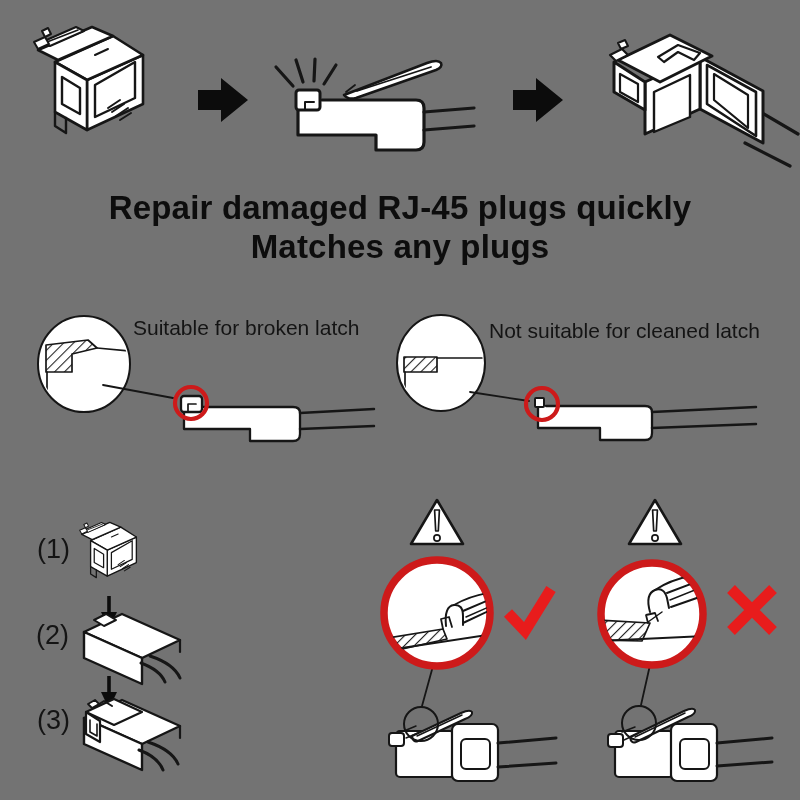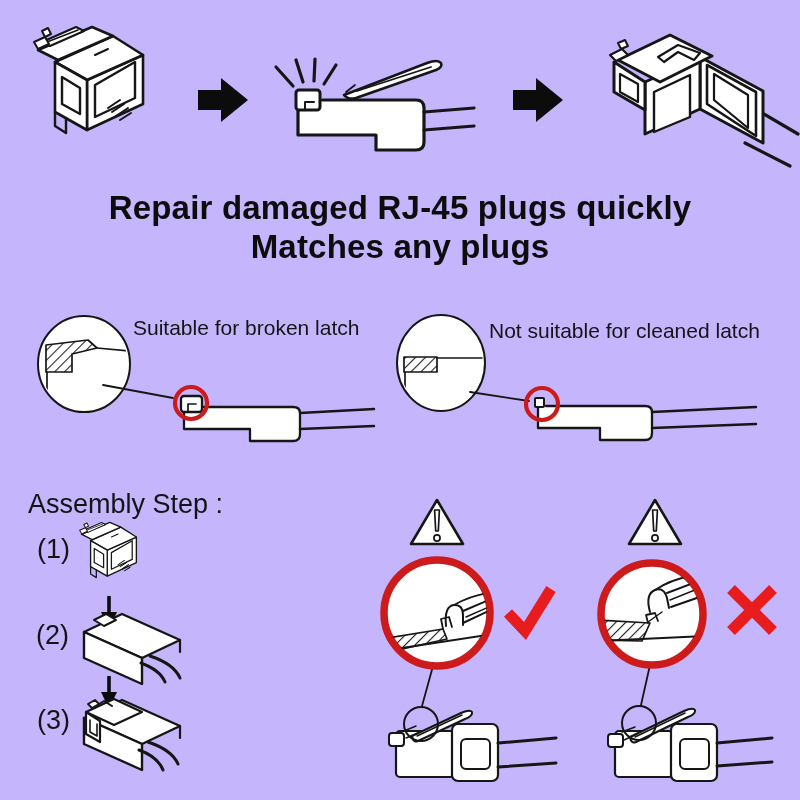--- a/index.html
+++ b/index.html
@@ -1,17 +1,17 @@
 <!DOCTYPE html>
 <html><head>
 <meta charset="utf-8">
 <style>
   html,body{margin:0;padding:0;background:#ffffff;}
   .canvas{
-    position:relative;width:800px;height:800px;background:#c4b5fd;overflow:hidden;
+    position:relative;width:800px;height:800px;background:#737373;overflow:hidden;
     font-family:"Liberation Sans", sans-serif;color:#111;
   }
   .art{position:absolute;left:0;top:0;width:800px;height:800px;}
   .txt{position:absolute;white-space:nowrap;}
   .headline{
     position:absolute;top:188px;left:0;width:800px;text-align:center;
     font-weight:bold;font-size:33px;line-height:39px;letter-spacing:.2px;color:#0d0d0d;
   }
   .lbl{font-size:21px;color:#141414;}
   .asm-title{font-size:27px;color:#141414;}
@@ -206,21 +206,20 @@
 
   <div class="headline">
     <div>Repair damaged RJ-45 plugs quickly</div>
     <div>Matches any plugs</div>
   </div>
 
   <div class="txt lbl" style="left:133px;top:316px;">Suitable for broken latch</div>
 
   <div class="txt lbl" style="left:489px;top:319px;">Not suitable for cleaned latch</div>
 
-  <div class="txt asm-title" style="left:28px;top:489px;">Assembly Step :</div>
 
   <div class="txt stepnum" style="left:37px;top:534px;">(1)</div>
 
   <div class="txt stepnum" style="left:36px;top:620px;">(2)</div>
 
   <div class="txt stepnum" style="left:37px;top:705px;">(3)</div>
 
 </div>
 
 </body></html>

